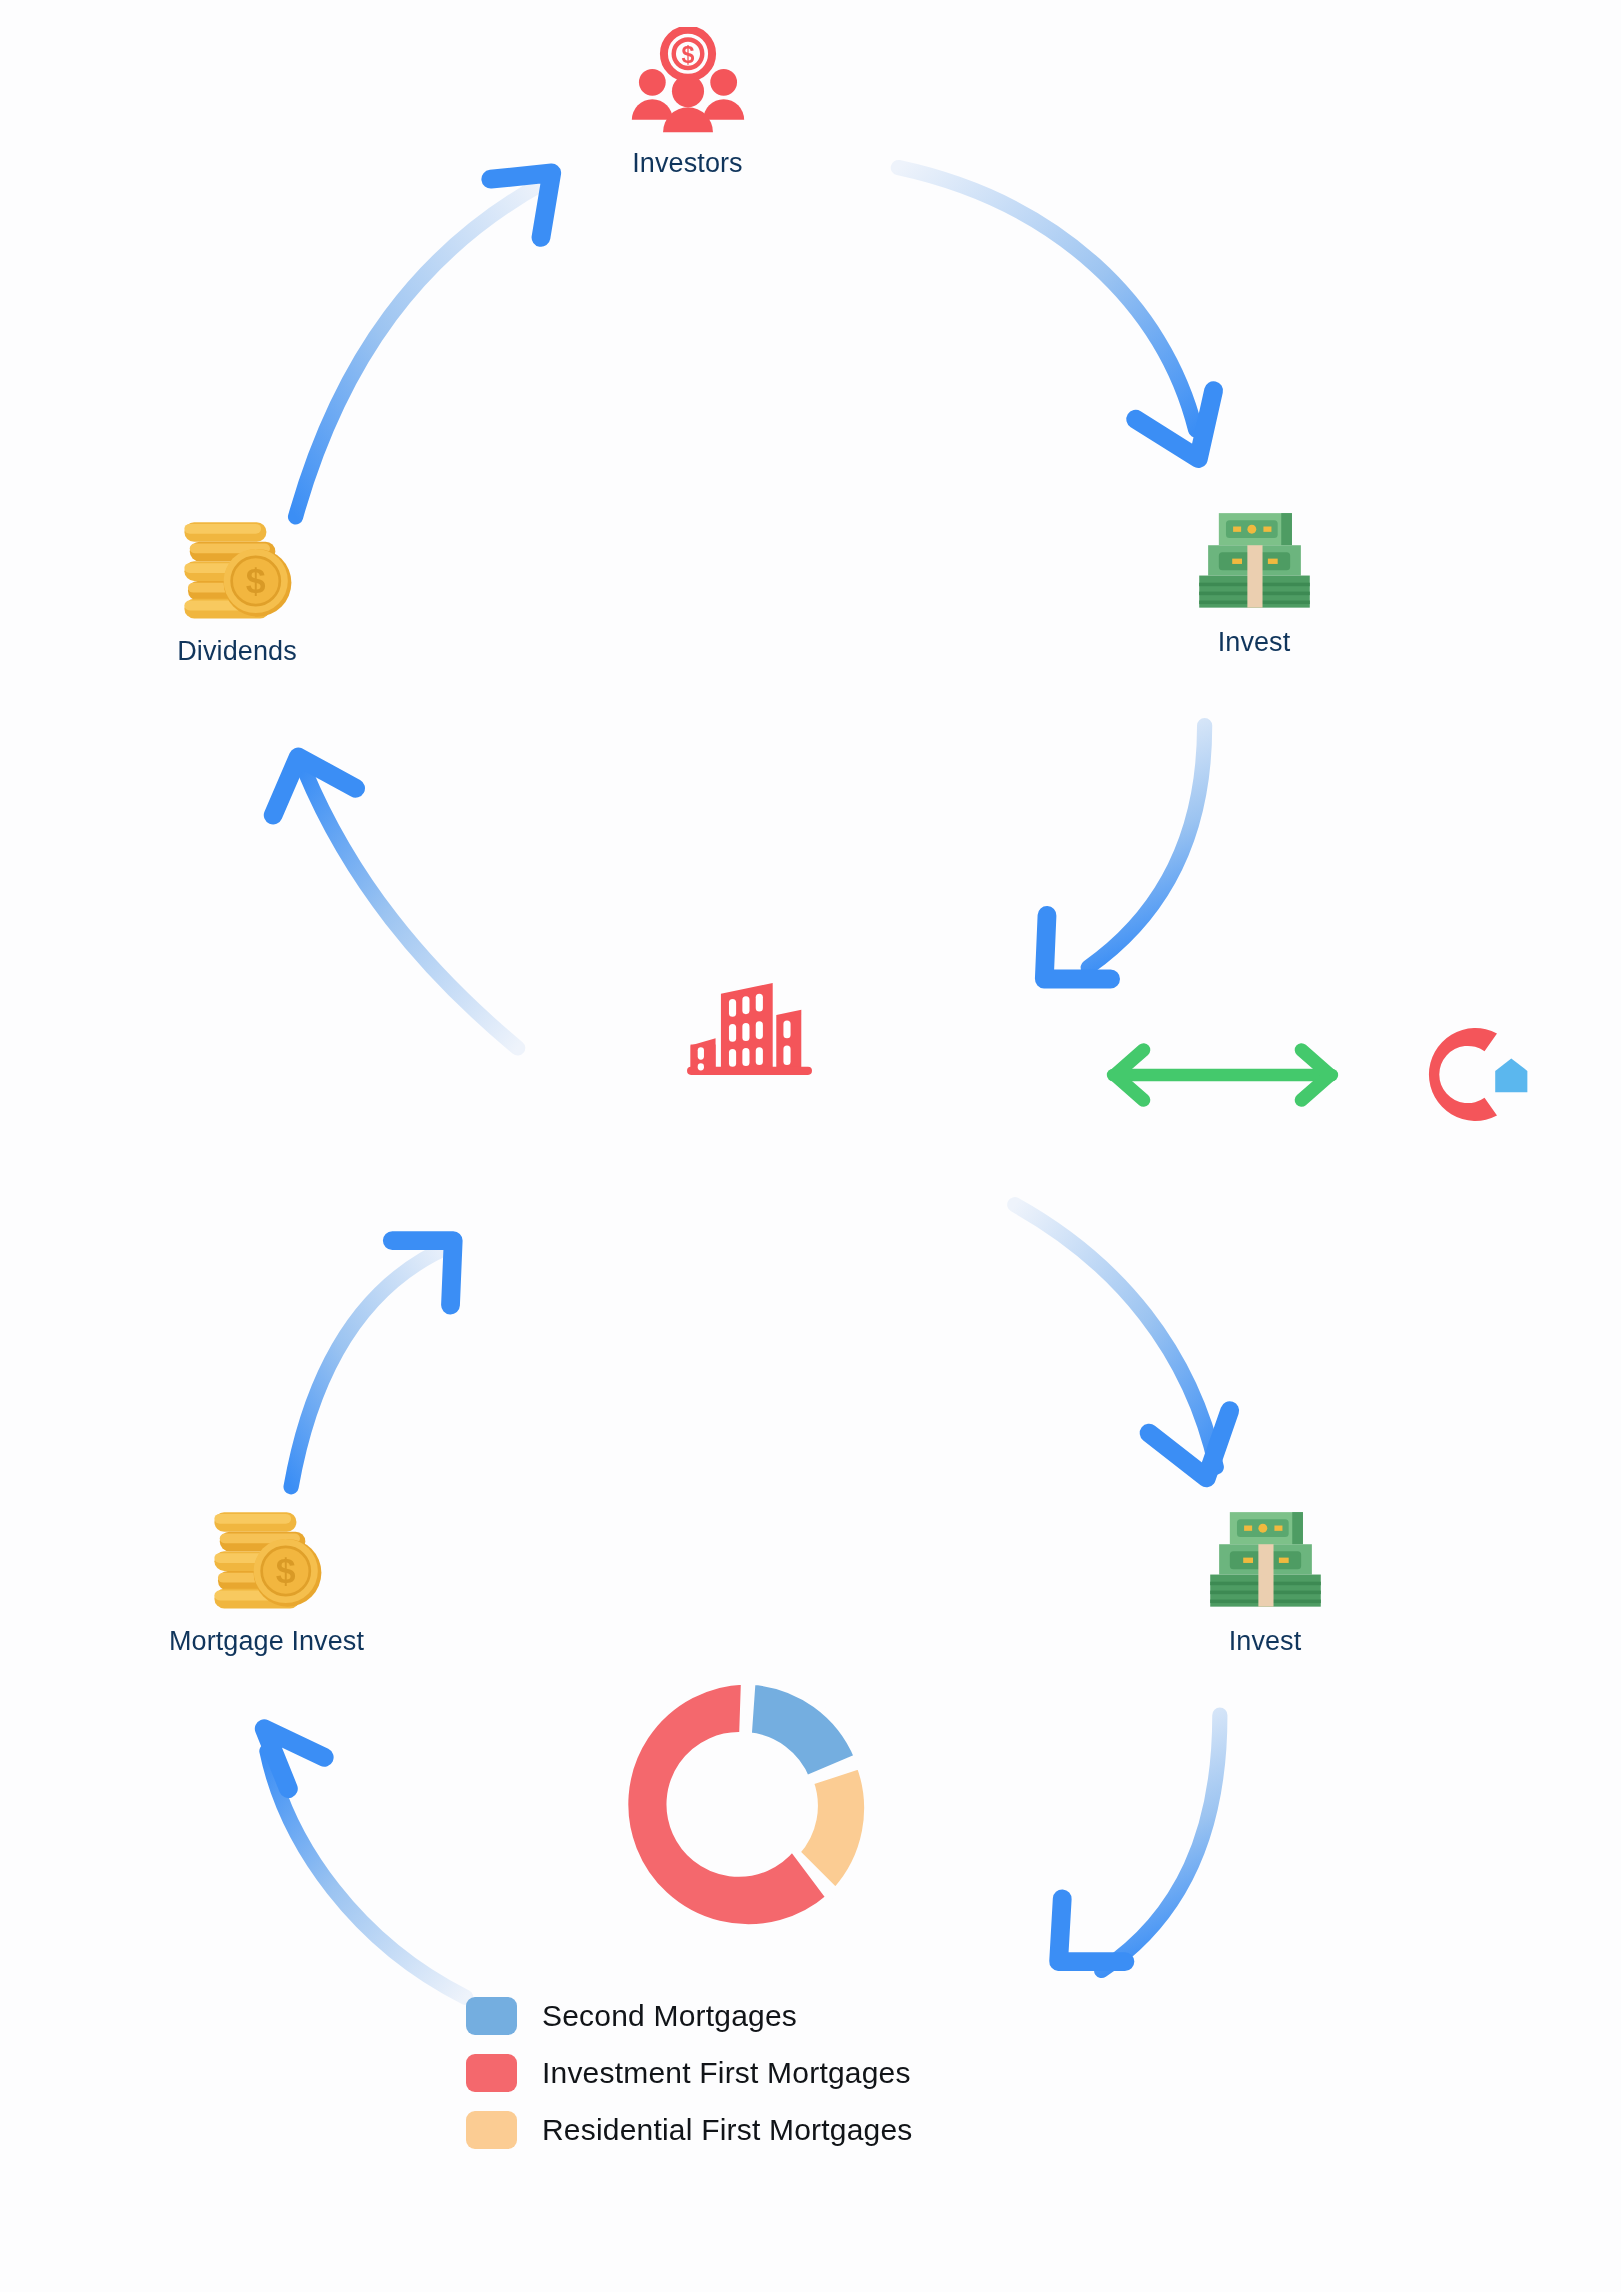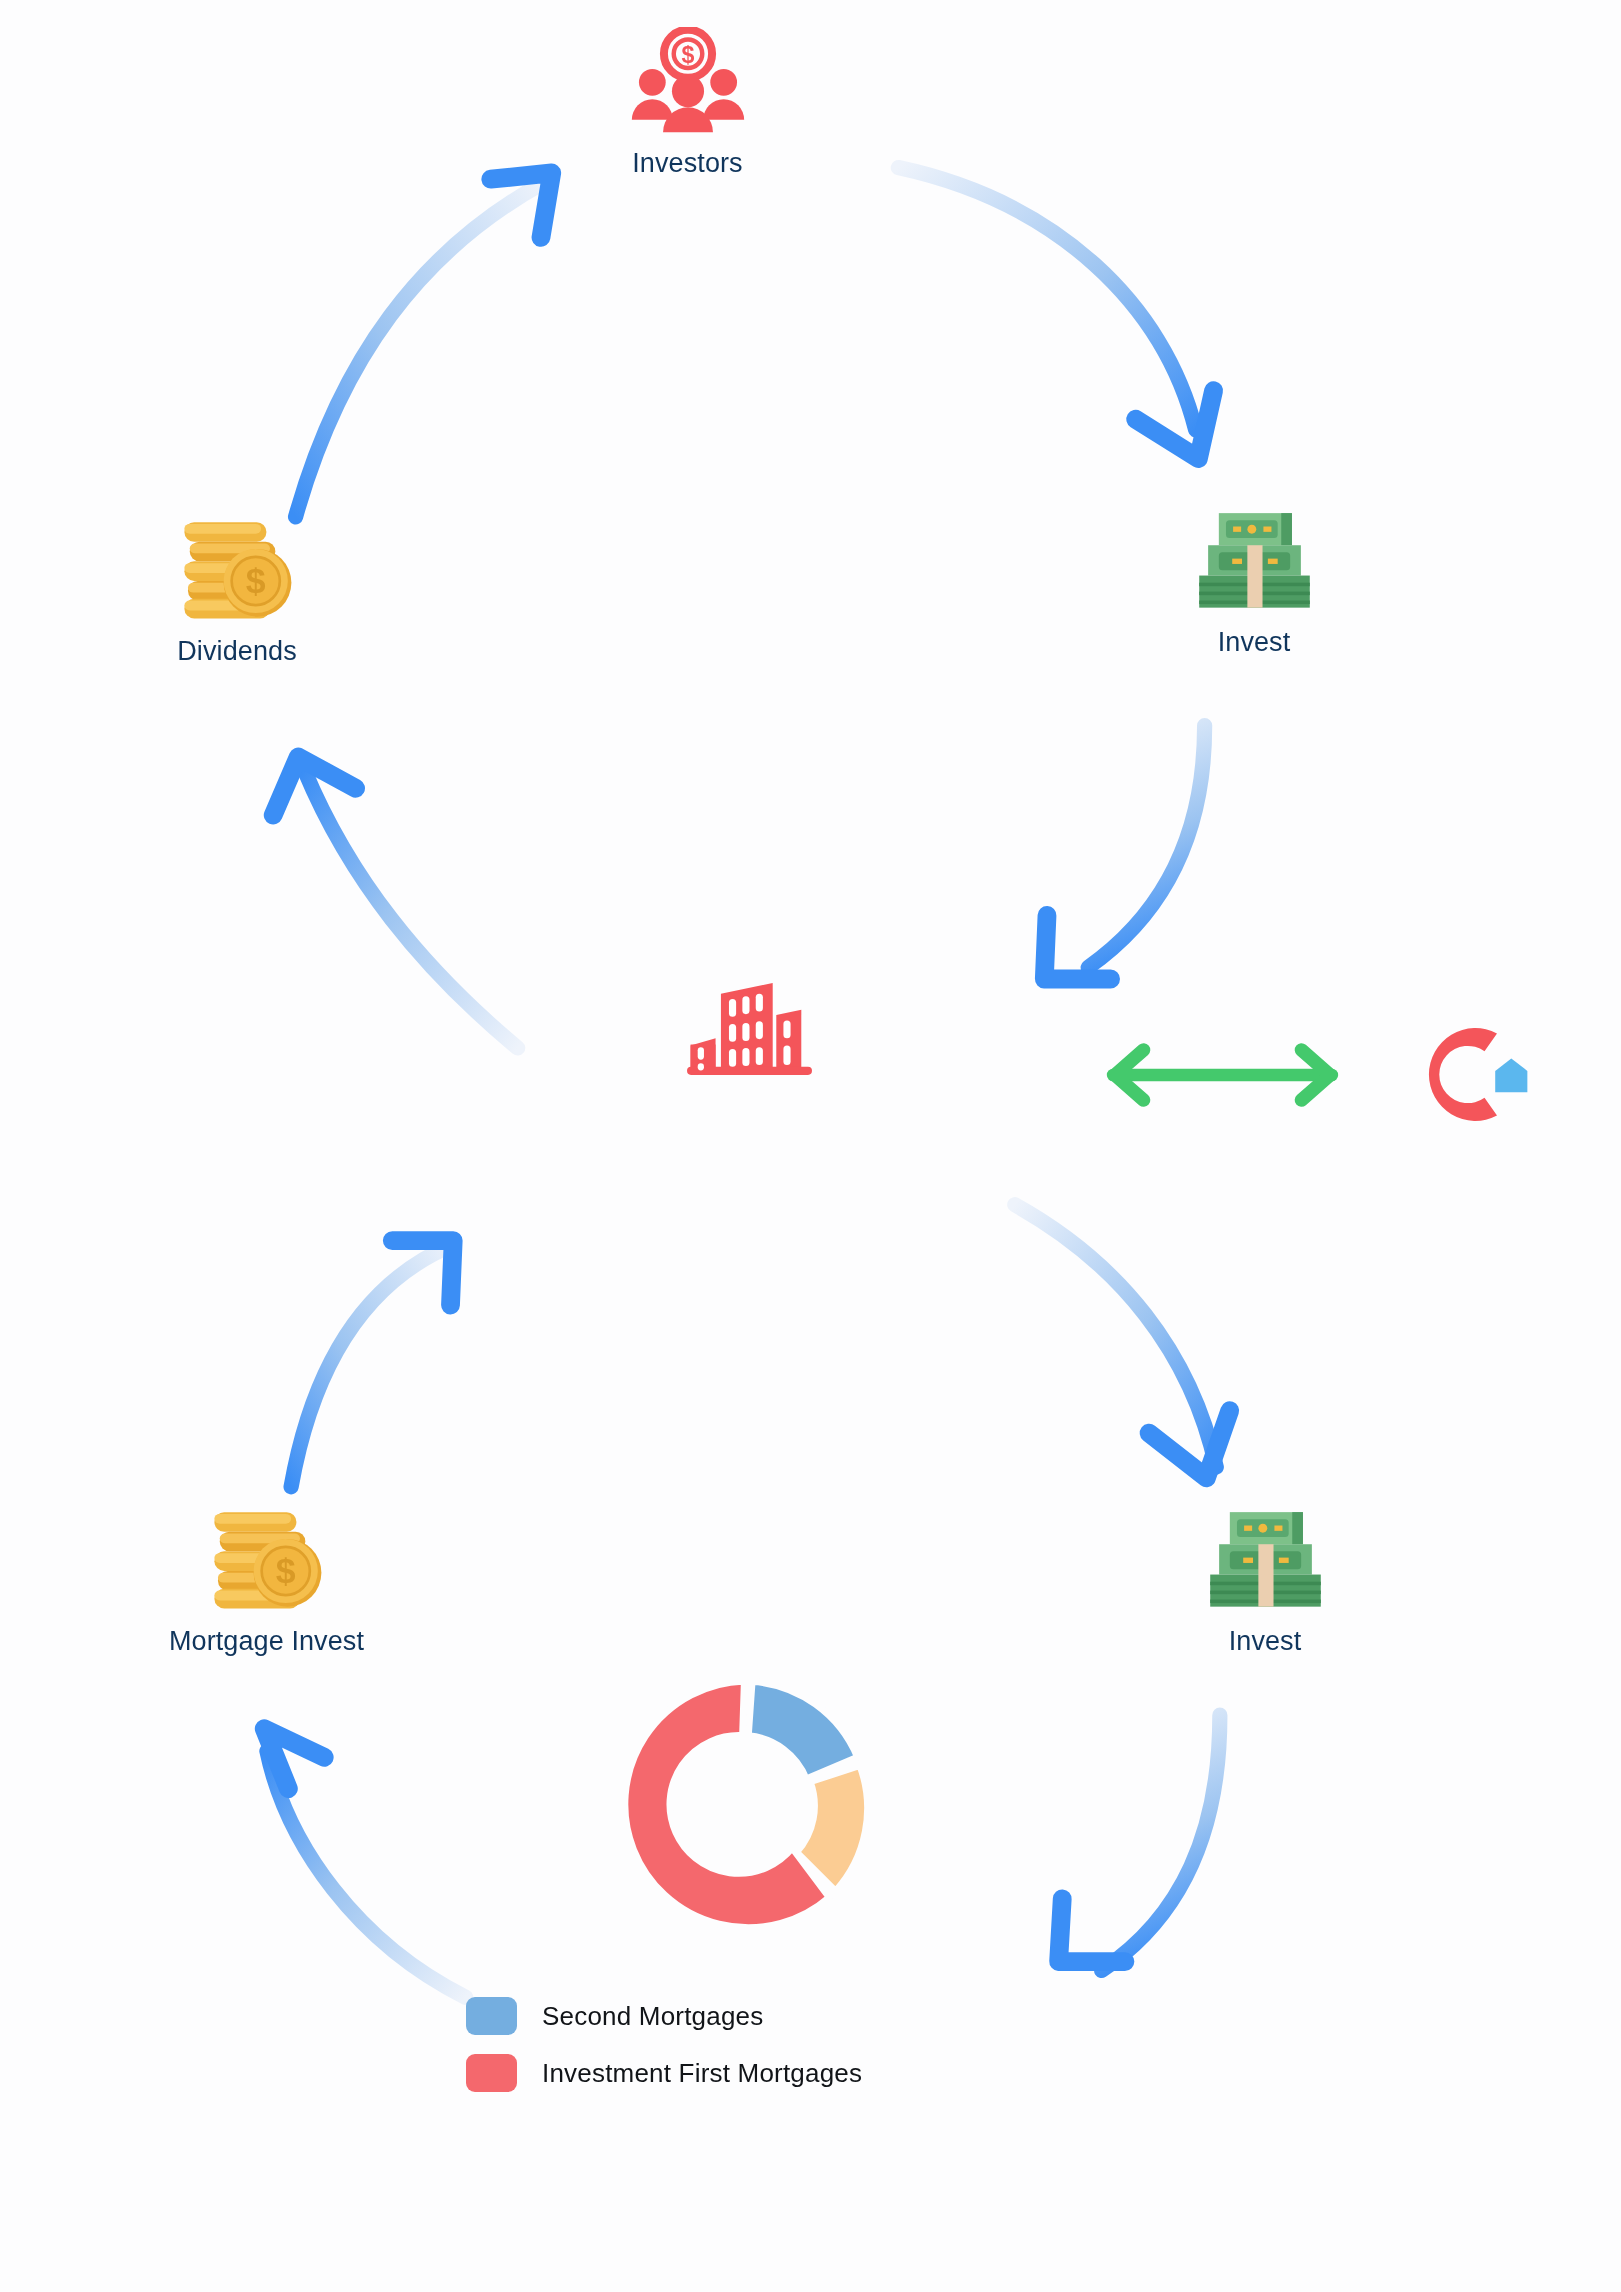--- a/index.html
+++ b/index.html
@@ -34,21 +34,21 @@
   #node-mortgage-payment{left:76px;top:1505px;width:381px;}
   #node-invest-bottom{left:1164px;top:1505px;width:202px;}
 
   #brand-logo{position:absolute;left:1379px;top:1012px;width:161px;height:125px;}
   #exchange-arrow{position:absolute;left:1088px;top:1030px;width:269px;height:90px;}
 
   #donut{position:absolute;left:600px;top:1661px;width:287px;height:287px;}
   #legend{position:absolute;left:466px;top:1997px;width:627px;}
   .legend-row{display:flex;align-items:center;margin-bottom:19px;}
   .legend-swatch{width:51px;height:38px;border-radius:9px;flex:0 0 auto;}
-  .legend-label{margin-left:25px;color:#111418;font-size:26px;line-height:1;letter-spacing:0.2px;}
+  .legend-label{margin-left:25px;color:#111418;font-size:30px;line-height:1;letter-spacing:0.2px;}
 </style>
 </head>
 <body>
 
 <div id="stage">
 
   <svg id="canvas" viewBox="0 0 1811 2560">
     <defs>
       <linearGradient id="gA" x1="0" y1="0" x2="1" y2="1">
         <stop offset="0%" stop-color="#eef3fb"></stop>
@@ -284,16 +284,20 @@
 
   <div id="legend">
     <div class="legend-row">
       <span class="legend-swatch" style="background:#74aee0"></span>
       <span class="legend-label">Second Mortgages</span>
     </div>
     <div class="legend-row">
       <span class="legend-swatch" style="background:#f4686d"></span>
       <span class="legend-label">Investment First Mortgages</span>
     </div>
+    <div class="legend-row">
+      <span class="legend-swatch" style="background:#fbcc93"></span>
+      <span class="legend-label">Residential First Mortgages</span>
+    </div>
   </div>
 
 </div>
 
 
 </body></html>

